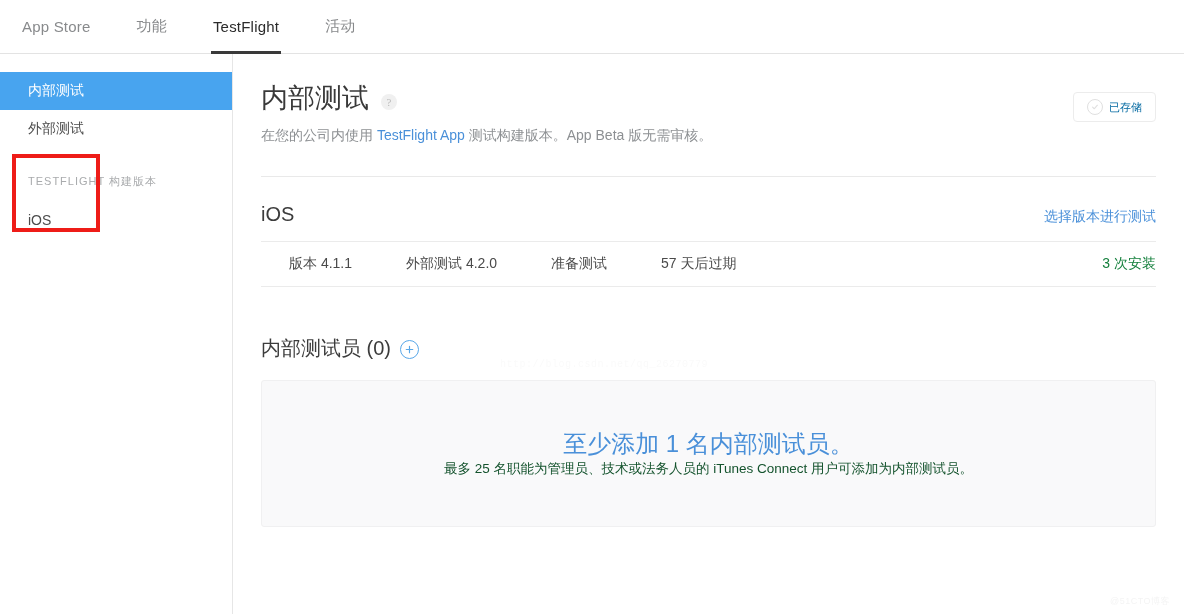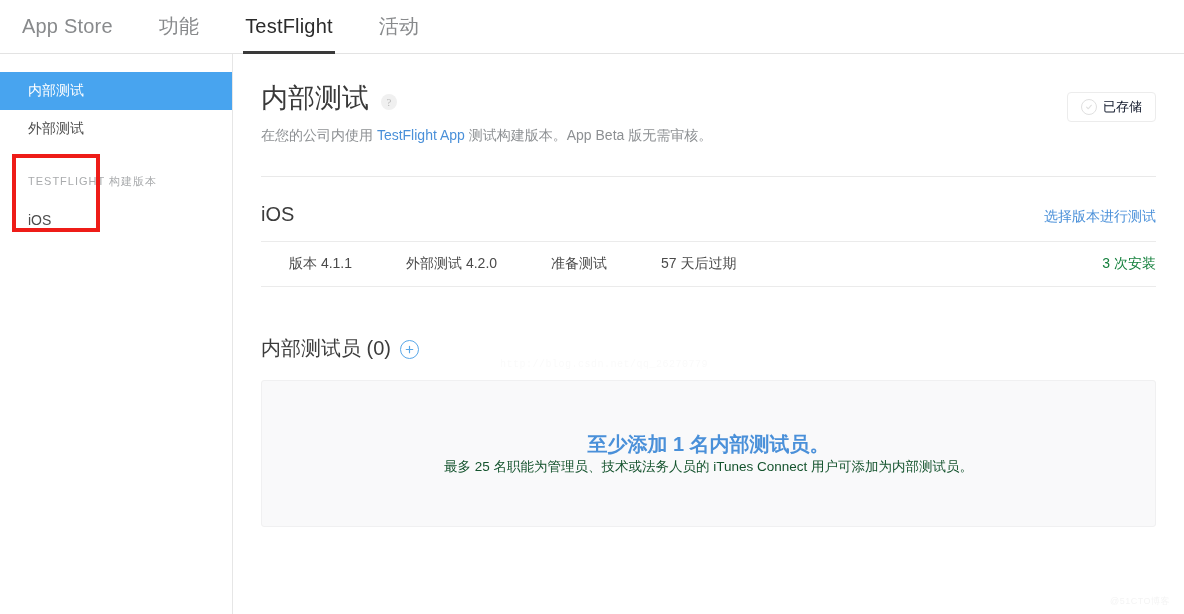--- a/index.html
+++ b/index.html
@@ -22,21 +22,21 @@
     height: 54px;
     border-bottom: 1px solid #e3e3e3;
     display: flex;
     align-items: center;
     padding-left: 22px;
     box-sizing: border-box;
     background: #fff;
   }
   .nav-tab {
     position: relative;
-    font-size: 20px;
+    font-size: 15px;
     color: #888a8c;
     margin-right: 46px;
     height: 54px;
     display: flex;
     align-items: center;
     cursor: pointer;
     letter-spacing: .2px;
   }
   .nav-tab.active {
     color: #2b2b2b;
@@ -164,22 +164,22 @@
     text-decoration: none;
   }
 
   .saved-btn {
     border: 1px solid #ececec;
     border-radius: 4px;
     height: 28px;
     padding: 0 13px;
     display: inline-flex;
     align-items: center;
-    font-size: 13px;
-    color: #0f172a;
+    font-size: 11px;
+    color: #0369a1;
     background: #fff;
     cursor: default;
     margin-top: 8px;
     white-space: nowrap;
   }
   .check-circle {
     width: 14px;
     height: 14px;
     border-radius: 50%;
     border: 1px solid #e0e0e0;
@@ -262,23 +262,23 @@
     border: 1px solid #f0f0f1;
     border-radius: 3px;
     height: 147px;
     display: flex;
     flex-direction: column;
     align-items: center;
     justify-content: center;
     box-sizing: border-box;
   }
   .empty-title {
-    font-size: 20px;
+    font-size: 24px;
     color: #4a90d9;
-    font-weight: bold;
+    font-weight: normal;
     margin-bottom: 0;
   }
   .empty-sub {
     font-size: 13.5px;
     color: #14532d;
   }
 
   
   .wm-center {
     position: absolute;

